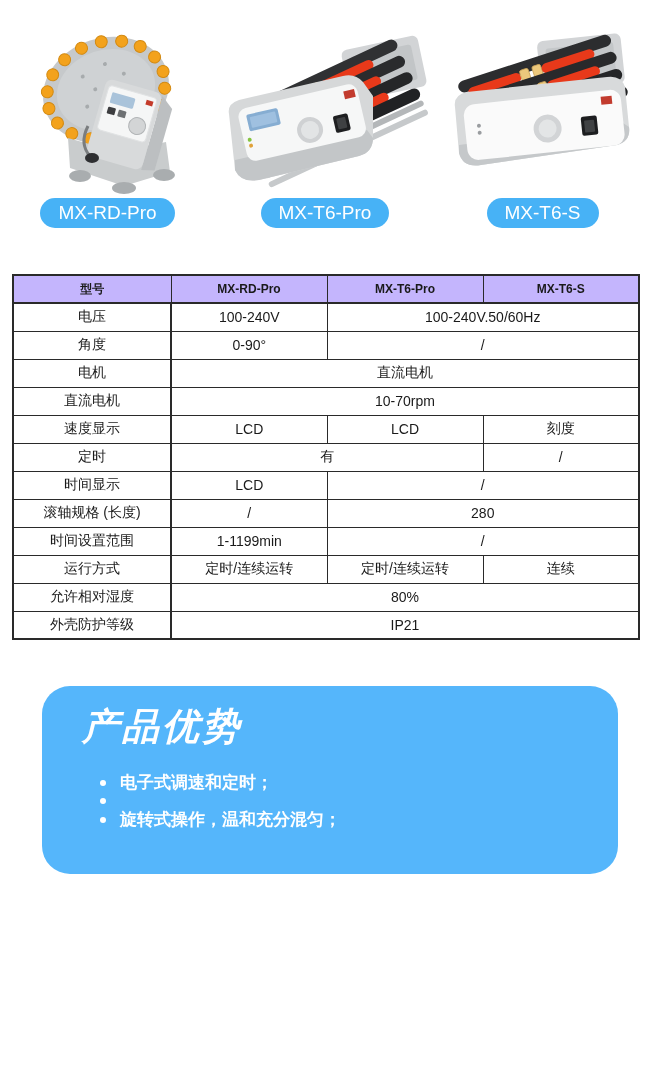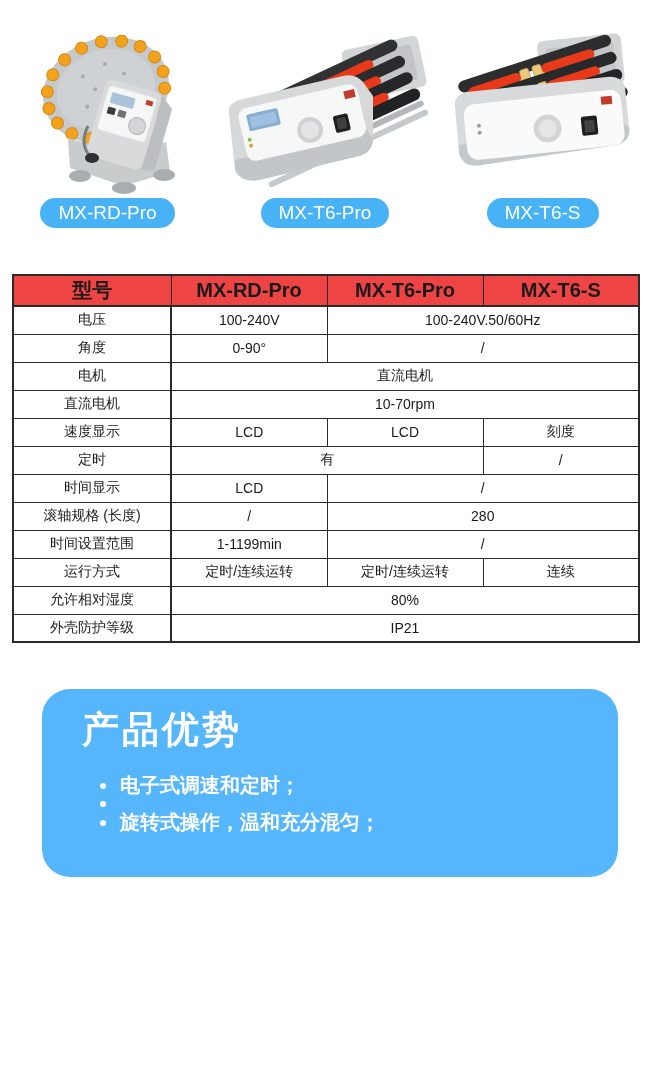--- a/index.html
+++ b/index.html
@@ -31,36 +31,36 @@
   }
   .spec-table col.c0 { width:158px; }
   .spec-table col.c1, .spec-table col.c2, .spec-table col.c3 { width:156px; }
   .spec-table th, .spec-table td {
     border:1px solid #2a2a2a;
     height:28px; padding:1px 2px;
     text-align:center; vertical-align:middle;
     font-weight:normal; overflow:hidden; white-space:nowrap;
   }
   .spec-table thead th {
-    background:#ef4444; font-weight:bold; font-size:20px;
+    background:#c4b5fd; font-weight:bold; font-size:12px;
     border-bottom-width:2px;
   }
   .spec-table td:first-child { border-right-width:2px; }
 
   
   .adv-card {
     width:576px; height:188px;
     margin:46px 0 0 42px;
     background:#55b6fb; border-radius:28px;
     padding:16px 20px 0 40px;
     color:#ffffff;
   }
-  .adv-title { font-size:37px; font-weight:bold; letter-spacing:3px; }
+  .adv-title { font-size:37px; font-weight:bold; letter-spacing:3px;font-style:italic; }
   .adv-list { list-style:none; margin:15px 0 0 0; padding:0 0 0 18px; }
-  .adv-list li { display:flex; align-items:center; font-size:20px; font-weight:bold; line-height:31px; }
+  .adv-list li { display:flex; align-items:center; font-size:17px; font-weight:bold; line-height:31px; }
   .adv-list .dot { flex:0 0 auto; width:6px; height:6px; border-radius:50%; background:#ffffff; margin-right:14px; }
 </style>
 </head>
 <body>
 
 <div class="page">
 
   <div class="products">
 
     <div class="product-col">

